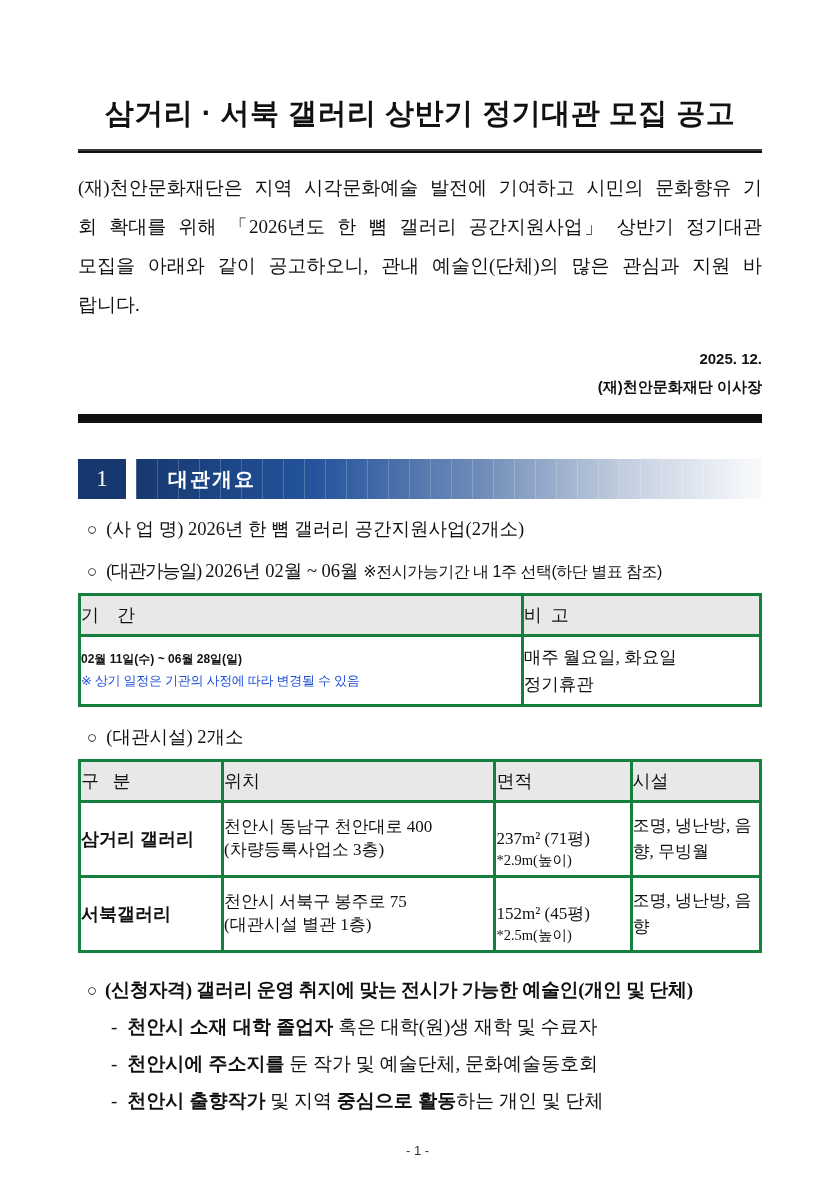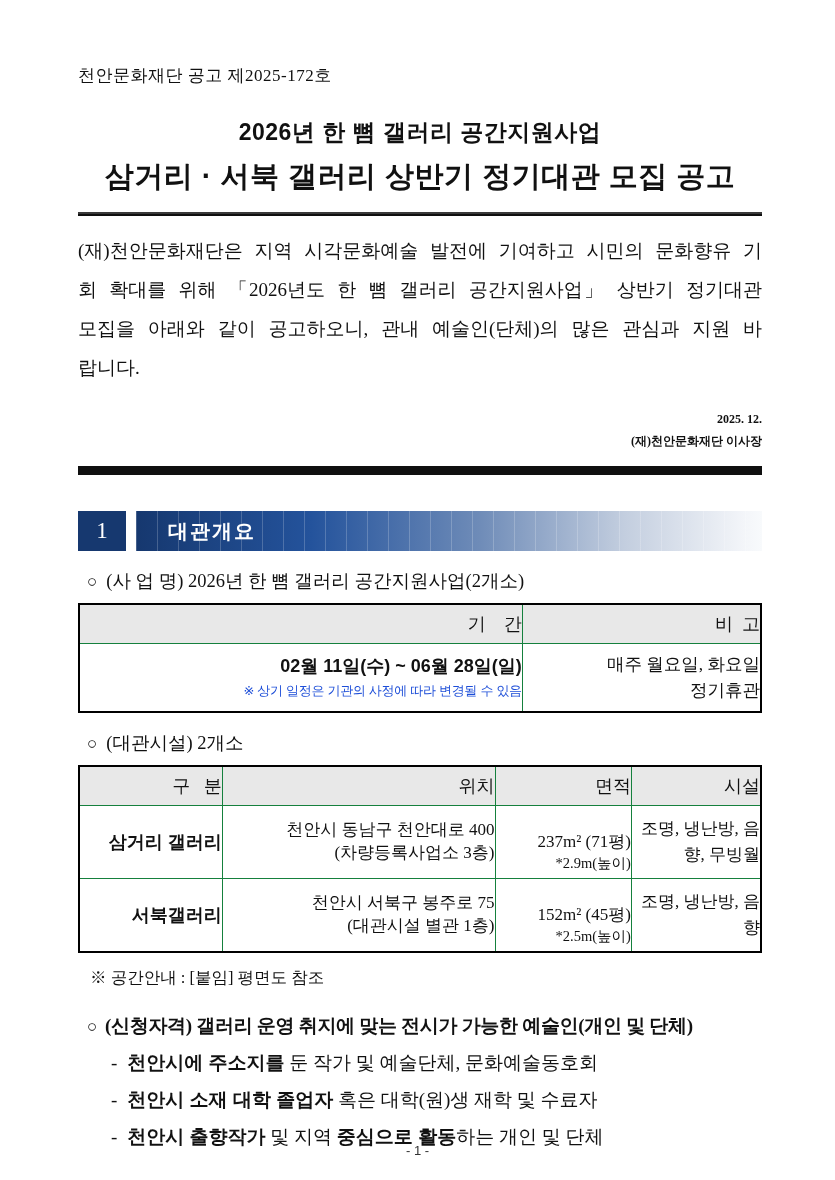--- a/index.html
+++ b/index.html
@@ -19,46 +19,46 @@
   .doc-number{font-size:17px;letter-spacing:.5px;}
 
   .title-block{text-align:center;margin-top:30px;font-family:"Liberation Sans","DejaVu Sans",sans-serif;font-weight:bold;}
   .title-sub{font-size:23px;letter-spacing:.5px;}
   .title-main{font-size:29px;margin-top:9px;letter-spacing:.5px;}
 
   .double-rule{margin-top:15px;height:3px;border-top:2px solid #3a3a3a;border-bottom:2px solid #101010;}
 
   .intro{margin:16px 0 0;font-size:19px;line-height:2.05;text-align:justify;word-spacing:.32em;}
 
-  .date-block{margin-top:20px;text-align:right;font-family:Liberation Serif, serif;font-weight:bold;font-size:12px;line-height:1.85;}
+  .date-block{margin-top:20px;text-align:right;font-family:Liberation Sans, sans-serif;font-weight:bold;font-size:15px;line-height:1.85;}
 
   .thick-rule{margin-top:14px;height:9px;background:#101010;}
 
   .section-header{margin-top:36px;display:flex;height:40px;}
   .section-num{width:48px;background:var(--navy);color:#fff;display:flex;align-items:center;justify-content:center;font-size:23px;}
   .section-bar{
     flex:1;margin-left:10px;color:#fff;display:flex;align-items:center;
     padding-left:32px;font-family:"Liberation Sans","DejaVu Sans",sans-serif;
     font-weight:bold;font-size:20px;letter-spacing:2px;
     background:
       repeating-linear-gradient(90deg,rgba(255,255,255,.20) 0 1px,rgba(255,255,255,0) 1px 21px),
       linear-gradient(90deg,#16386f 0%,#24539c 28%,#6f8cb8 55%,#c3cedf 78%,#f3f5f9 97%,#f8fafc 100%);
   }
 
   .bullet-line{margin-top:17px;font-size:18.5px;padding-left:9px;white-space:nowrap;}
   .bullet-line .sym{font-size:17px;margin-right:9px;}
   .label-condensed{display:inline-block;letter-spacing:-1.5px;}
   .inline-note{font-family:"Liberation Sans","DejaVu Sans",sans-serif;font-size:16px;letter-spacing:-.5px;}
 
   table{width:100%;border-collapse:collapse;border:2px solid #000;margin-top:10px;}
-  th,td{border:1px solid #15803d;text-align:right;vertical-align:middle;}
+  th,td{border:3px solid #15803d;text-align:left;vertical-align:middle;}
   thead th{background:var(--thead-bg);font-weight:normal;font-size:18px;white-space:pre;padding:7px 0;}
 
   .period-cell{padding:6px 0 7px;}
-  .period-main{font-family:"Liberation Sans","DejaVu Sans",sans-serif;font-weight:bold;font-size:18px;}
+  .period-main{font-family:"Liberation Sans","DejaVu Sans",sans-serif;font-weight:bold;font-size:12px;}
   .period-note{font-family:"Liberation Sans","DejaVu Sans",sans-serif;font-size:13px;margin-top:4px;color:#1d4ed8;letter-spacing:-.3px;}
   .remark-cell{font-size:17.5px;line-height:1.5;padding:7px 0;}
 
   .fac-row td{padding:5px 0;}
   .fname{font-family:"Liberation Sans","DejaVu Sans",sans-serif;font-weight:bold;font-size:18px;}
   .fname-serif{font-weight:bold;font-size:18px;}
   .floc{font-size:17px;line-height:1.35;}
   .farea-1{font-size:17px;margin-top:19px;}
   .farea-2{font-size:14.5px;margin-top:1px;}
   .ffac{font-size:17px;line-height:1.5;padding:0 14px;}
@@ -72,24 +72,22 @@
   .qual-item .dash{margin-right:10px;}
   .qual-item .b{font-family:"Liberation Sans","DejaVu Sans",sans-serif;font-weight:bold;}
 
   .page-num{position:absolute;left:0;right:0;bottom:22px;text-align:center;font-family:"Liberation Sans","DejaVu Sans",sans-serif;font-size:13px;color:#333;}
 </style>
 </head>
 <body>
 
 <div class="page">
 
-  <div class="doc-number">천안문화재단 공고 제2025-172호</div>
 
   <div class="title-block">
-    <div class="title-sub">2026년 한 뼘 갤러리 공간지원사업</div>
     <div class="title-main">삼거리 · 서북 갤러리 상반기 정기대관 모집 공고</div>
   </div>
 
   <div class="double-rule"></div>
 
   <p class="intro">(재)천안문화재단은 지역 시각문화예술 발전에 기여하고 시민의 문화향유 기회 확대를 위해 「2026년도 한 뼘 갤러리 공간지원사업」 상반기 정기대관 모집을 아래와 같이 공고하오니, 관내 예술인(단체)의 많은 관심과 지원 바랍니다.</p>
 
   <div class="date-block">
     <div>2025. 12.</div>
     <div>(재)천안문화재단 이사장</div>
@@ -102,20 +100,25 @@
     <div class="section-bar">
       <span>대관개요</span>
     </div>
   </div>
 
   <div class="bullet-line">
     <span class="sym">○</span><span>(사 업 명)</span>
     <span>2026년 한 뼘 갤러리 공간지원사업(2개소)</span>
   </div>
 
+  <div class="bullet-line">
+    <span class="sym">○</span><span class="label-condensed">(대관가능일)</span>
+    <span>2026년 02월 ~ 06월</span>
+    <span class="inline-note">※전시가능기간 내 1주 선택(하단 별표 참조)</span>
+  </div>
 
   <table class="period-tbl">
     <colgroup>
         <col style="width:65%">
         <col style="width:35%">
       </colgroup>
     <thead>
       <tr>
         <th>기    간</th>
         <th>비  고</th>
@@ -176,32 +179,31 @@
         </td>
         <td>
           <div class="farea-1">152m² (45평)</div>
           <div class="farea-2">*2.5m(높이)</div>
         </td>
         <td class="ffac">조명, 냉난방, 음향</td>
       </tr>
     </tbody>
   </table>
 
-  <div class="space-note">※ 공간안내 : [붙임] 평면도 참조</div>
 
   <div class="bullet-qual">
     <span class="sym">○</span><span>(신청자격)</span>
     <span>갤러리 운영 취지에 맞는 전시가 가능한 예술인(개인 및 단체)</span>
   </div>
 
   <div class="qual-item">
+    <span class="dash">-</span><span class="b">천안시 소재 대학 졸업자</span><span> 혹은 대학(원)생 재학 및 수료자</span><span class="b"></span><span></span>
+  </div>
+  <div class="qual-item">
     <span class="dash">-</span><span class="b">천안시에 주소지를</span><span> 둔 작가 및 예술단체, 문화예술동호회</span><span class="b"></span><span></span>
-  </div>
-  <div class="qual-item">
-    <span class="dash">-</span><span class="b">천안시 소재 대학 졸업자</span><span> 혹은 대학(원)생 재학 및 수료자</span><span class="b"></span><span></span>
   </div>
   <div class="qual-item">
     <span class="dash">-</span><span class="b">천안시 출향작가</span><span> 및 지역 </span><span class="b">중심으로 활동</span><span>하는 개인 및 단체</span>
   </div>
 
   <div class="page-num">- 1 -</div>
 
 </div>
 
 </body></html>

